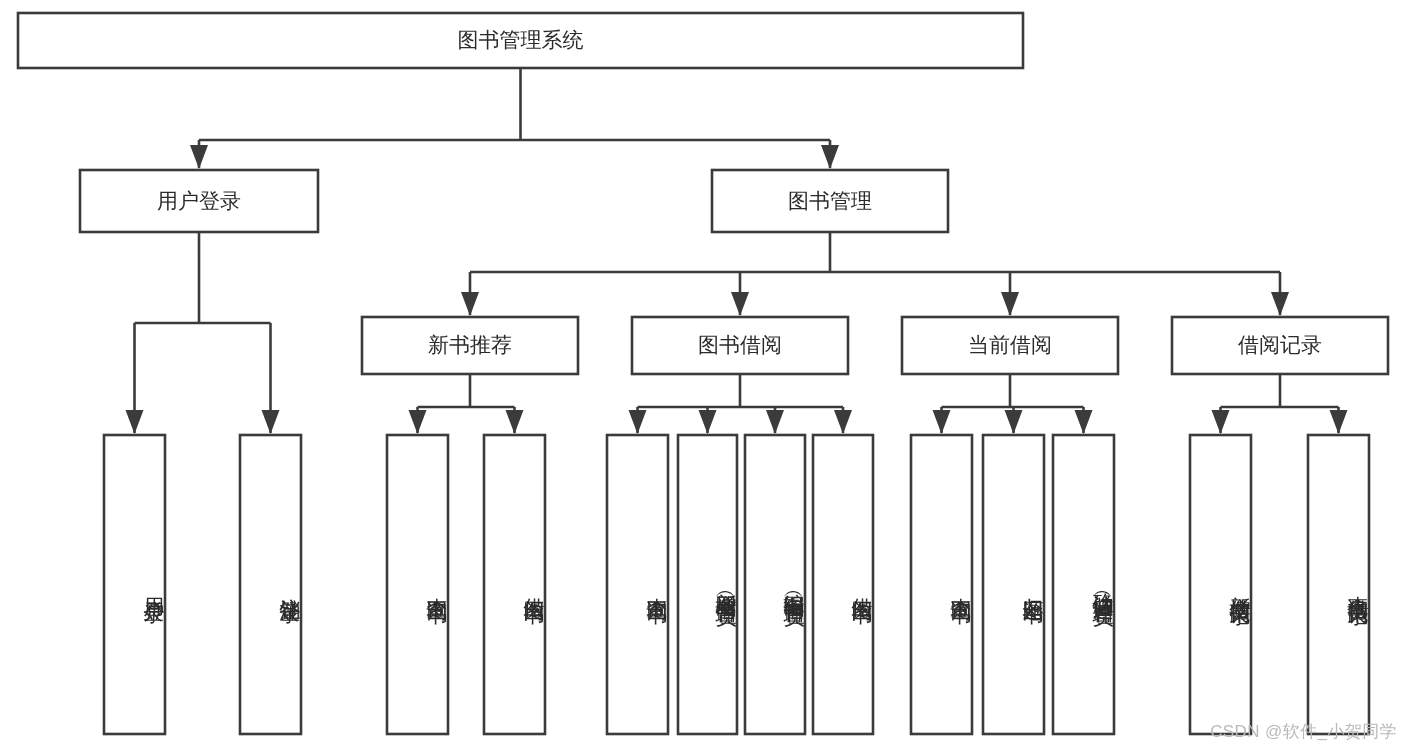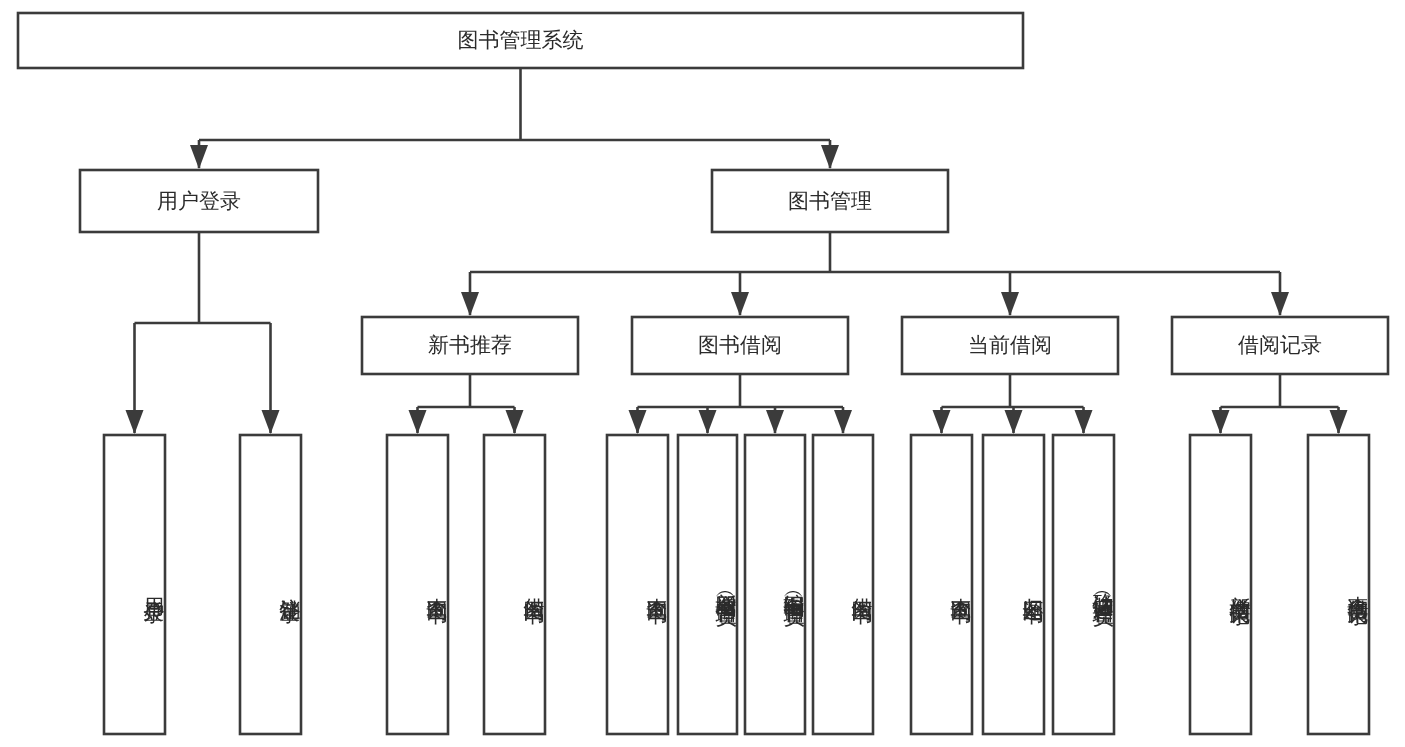--- a/index.html
+++ b/index.html
@@ -176,13 +176,14 @@
       <div class="vlabel-wrap" style="left: 678px; top: 445px; width: 59px; height: 279px;">新增图书（管理员）</div>
       <div class="vlabel-wrap" style="left: 745px; top: 445px; width: 60px; height: 279px;">编辑图书（管理员）</div>
       <div class="vlabel-wrap" style="left: 813px; top: 445px; width: 60px; height: 279px;">借阅图书</div>
       <div class="vlabel-wrap" style="left: 911px; top: 445px; width: 61px; height: 279px;">查询图书</div>
       <div class="vlabel-wrap" style="left: 983px; top: 445px; width: 61px; height: 279px;">归还图书</div>
       <div class="vlabel-wrap" style="left: 1053px; top: 445px; width: 61px; height: 279px;">确认归还（管理员）</div>
       <div class="vlabel-wrap" style="left: 1190px; top: 445px; width: 61px; height: 279px;">新增借阅记录</div>
       <div class="vlabel-wrap" style="left: 1308px; top: 445px; width: 61px; height: 279px;">查询借阅记录</div>
     </div>
 
+  <div class="watermark">CSDN @软件_小贺同学</div>
 </div>
 
 </body></html>

